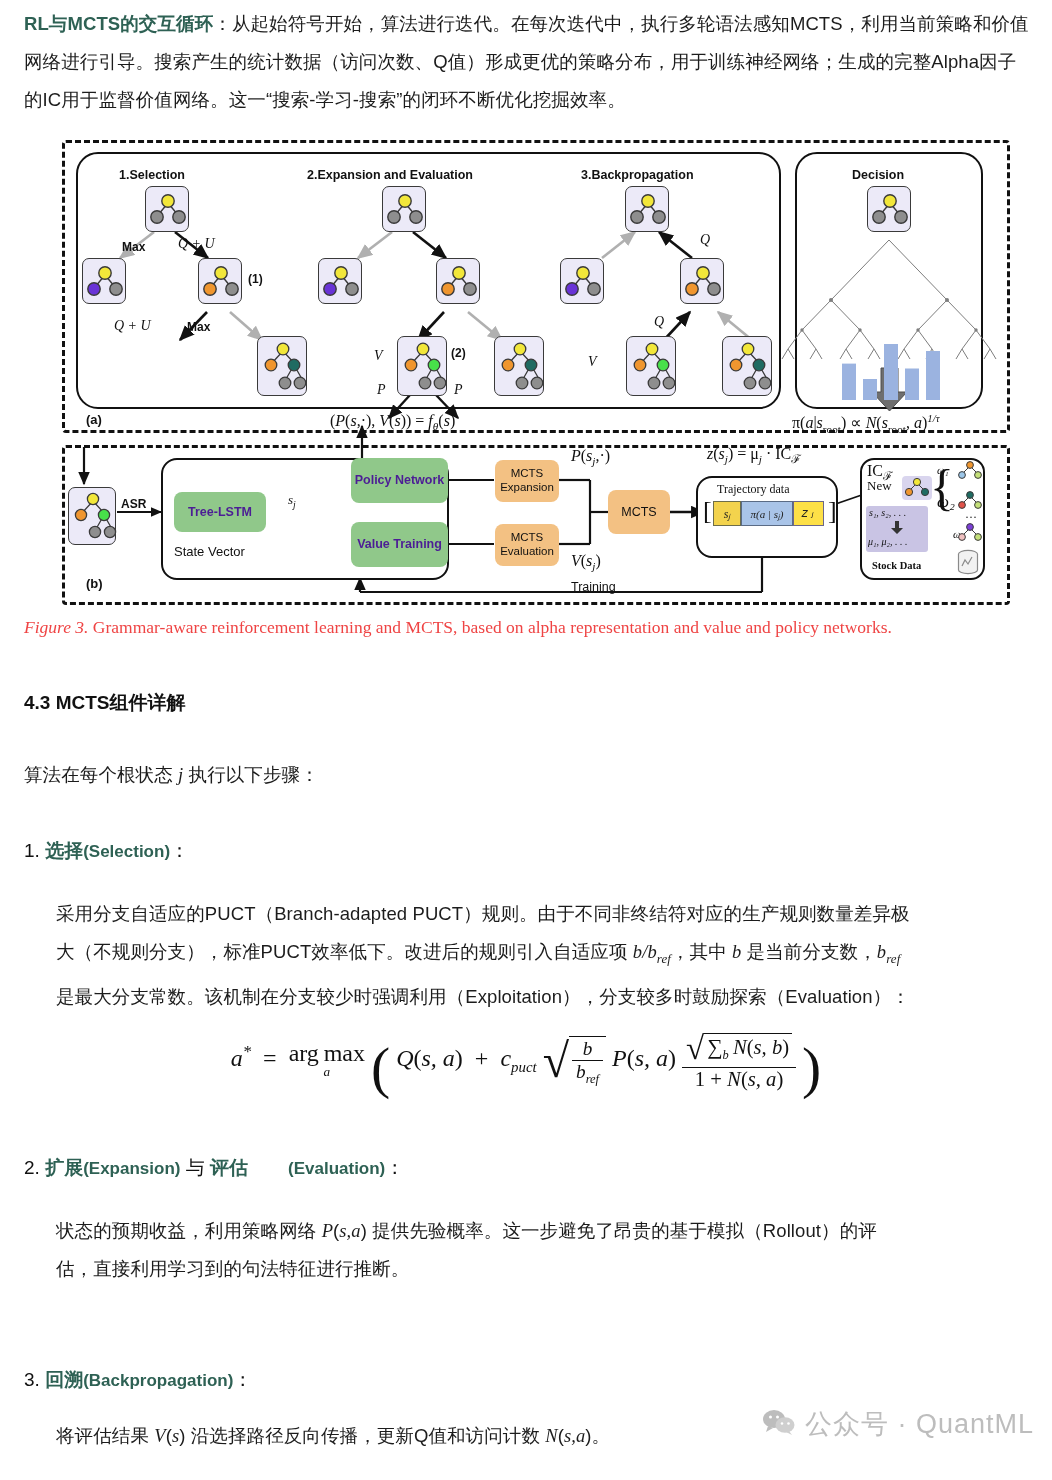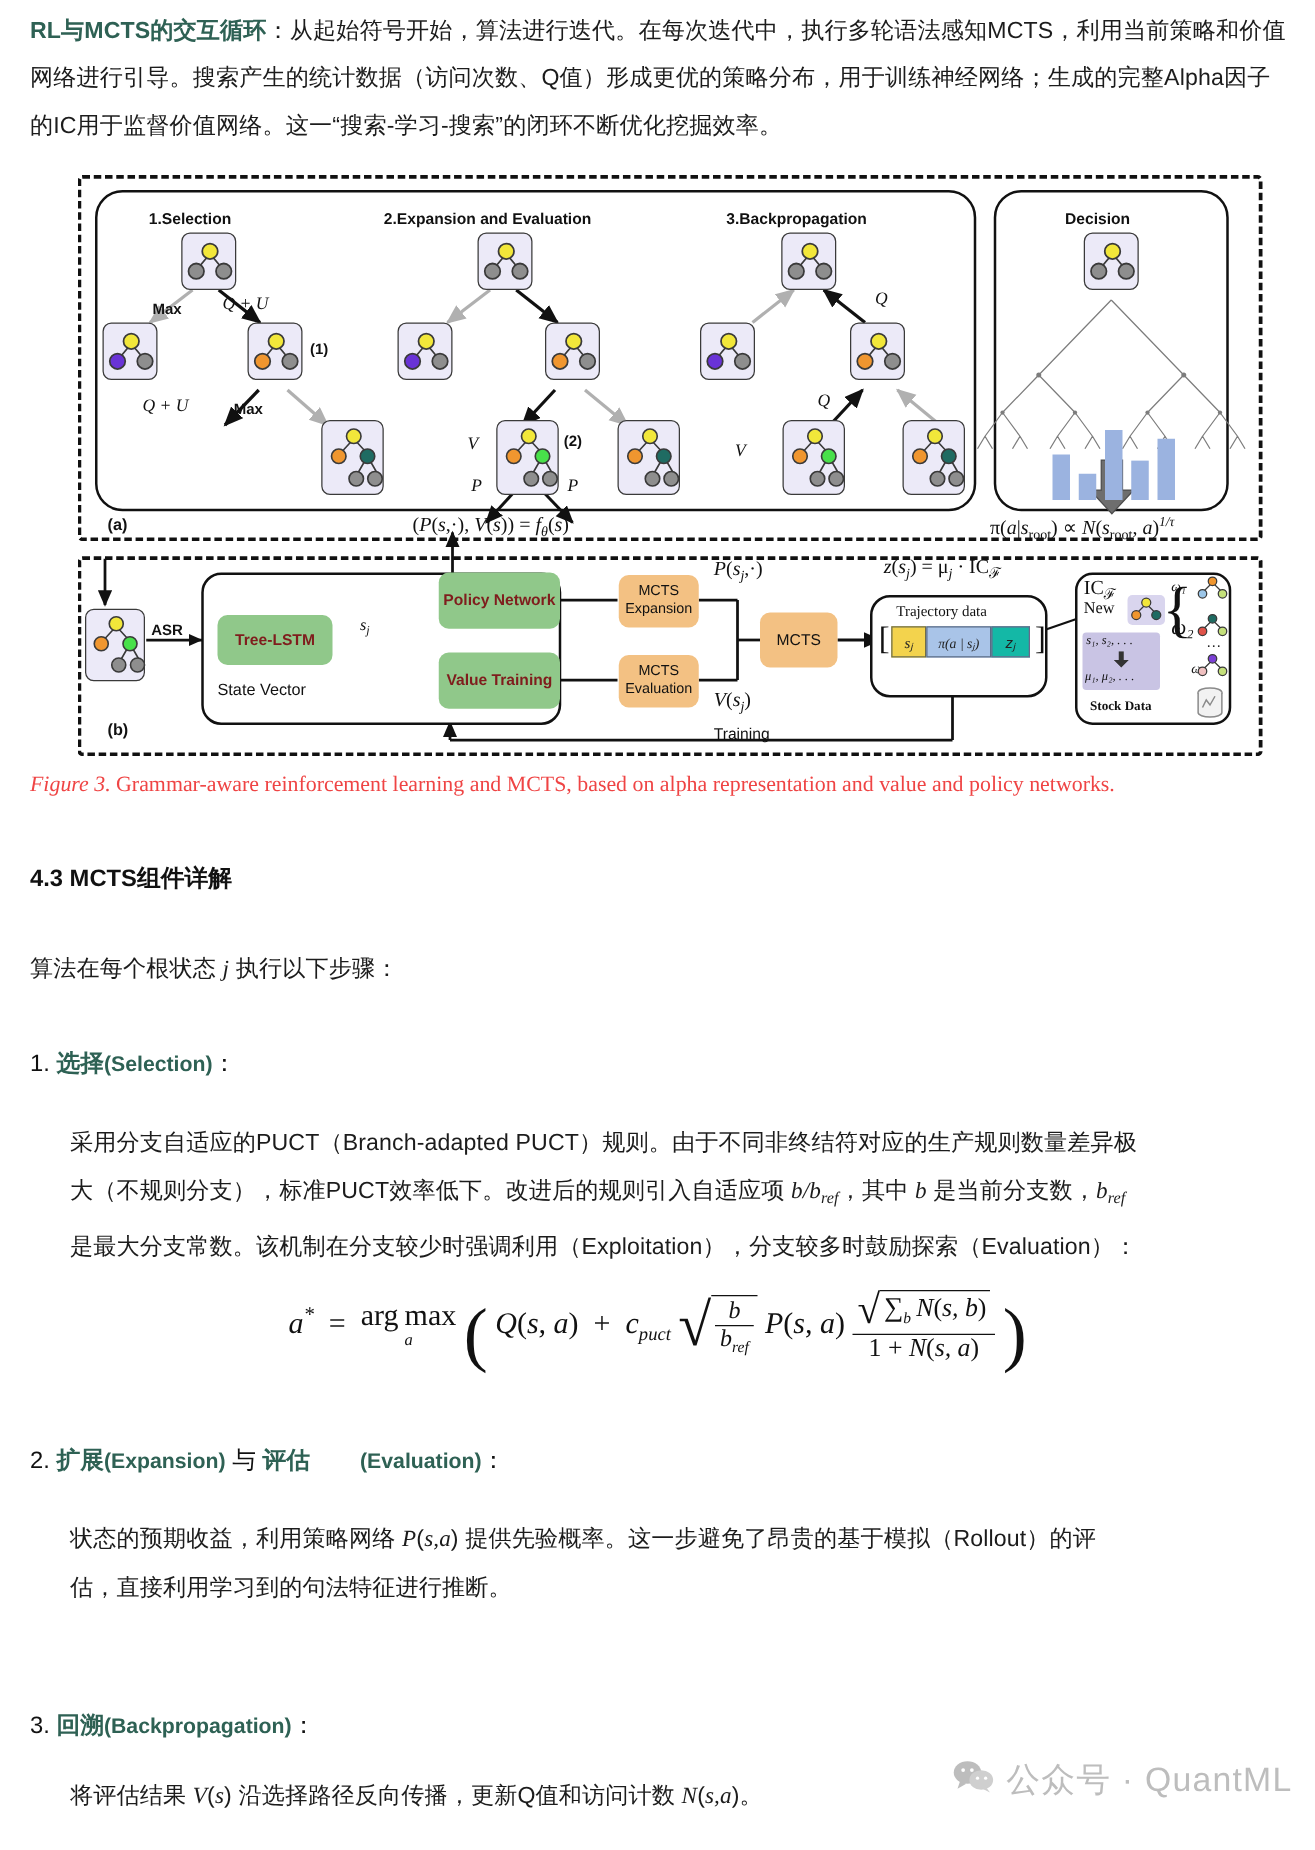--- a/index.html
+++ b/index.html
@@ -79,21 +79,21 @@
     white-space:nowrap;
     color:#111;
   }
 
   
   .gbox {
     position:absolute;
     background:#90c88a;
     border-radius:8px;
     display:flex; align-items:center; justify-content:center;
-    font-size:12.5px; font-weight:bold; color:#7f1d1d;
+    font-size:12.5px; font-weight:bold; color:#4c1d95;
     text-align:center; line-height:1.15;
   }
   .obox {
     position:absolute;
     background:#f3c183;
     border-radius:8px;
     display:flex; align-items:center; justify-content:center;
     font-size:11.5px; color:#111;
     text-align:center; line-height:1.2;
   }
@@ -516,21 +516,21 @@
   <div class="plainbox" style="left:634px;top:336px;width:142px;height:82px;"></div>
   <div class="serif-txt" style="left:655px;top:342px;font-size:12px;">Trajectory data</div>
   <div class="serif-txt" style="left:641px;top:358px;font-size:26px;line-height:1;">[</div>
   <div class="serif-txt" style="left:766px;top:358px;font-size:26px;line-height:1;">]</div>
   <div style="position:absolute;left:651px;top:361px;width:28px;height:25px;background:#f3d34d;border:1px solid #6d6d4a;display:flex;align-items:center;justify-content:center;font-family:'Liberation Serif',serif;font-size:12px;font-style:italic;">
     <span>sⱼ</span>
     </div>
   <div style="position:absolute;left:679px;top:361px;width:52px;height:25px;background:#a9c4e8;border:1px solid #5a6b85;display:flex;align-items:center;justify-content:center;font-family:'Liberation Serif',serif;font-size:11px;font-style:italic;">
     <span>π(a | sⱼ)</span>
     </div>
-  <div style="position:absolute;left:731px;top:361px;width:31px;height:25px;background:#14b8a6;border:1px solid #6b678a;display:flex;align-items:center;justify-content:center;font-family:Liberation Sans, sans-serif;font-size:12px;font-style:italic;">
+  <div style="position:absolute;left:731px;top:361px;width:31px;height:25px;background:#fde047;border:1px solid #6b678a;display:flex;align-items:center;justify-content:center;font-family:Liberation Mono, monospace;font-size:12px;font-style:italic;">
     <span>zⱼ</span>
     </div>
 
   <div class="plainbox" style="left:798px;top:318px;width:125px;height:122px;border-radius:14px;"></div>
   <div class="serif-txt" style="left:805px;top:322px;font-size:16px;">
     IC<sub style="font-size:.74em;">ℱ</sub>
   </div>
   <div class="serif-txt" style="left:805px;top:338px;font-size:13px;">New</div>
   <div style="position:absolute;left:840px;top:336px;width:30px;height:24px;background:#d9d5ee;border-radius:4px;">
     <svg width="30" height="24" viewBox="0 0 30 24">

